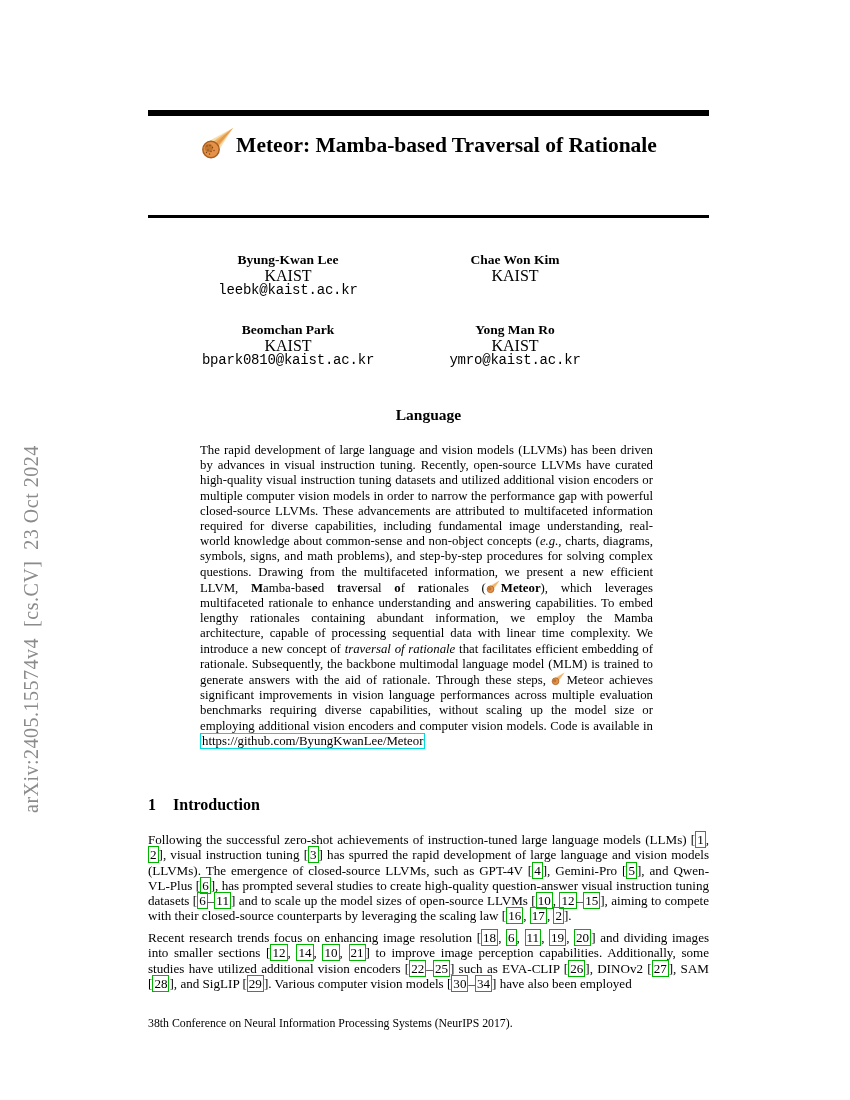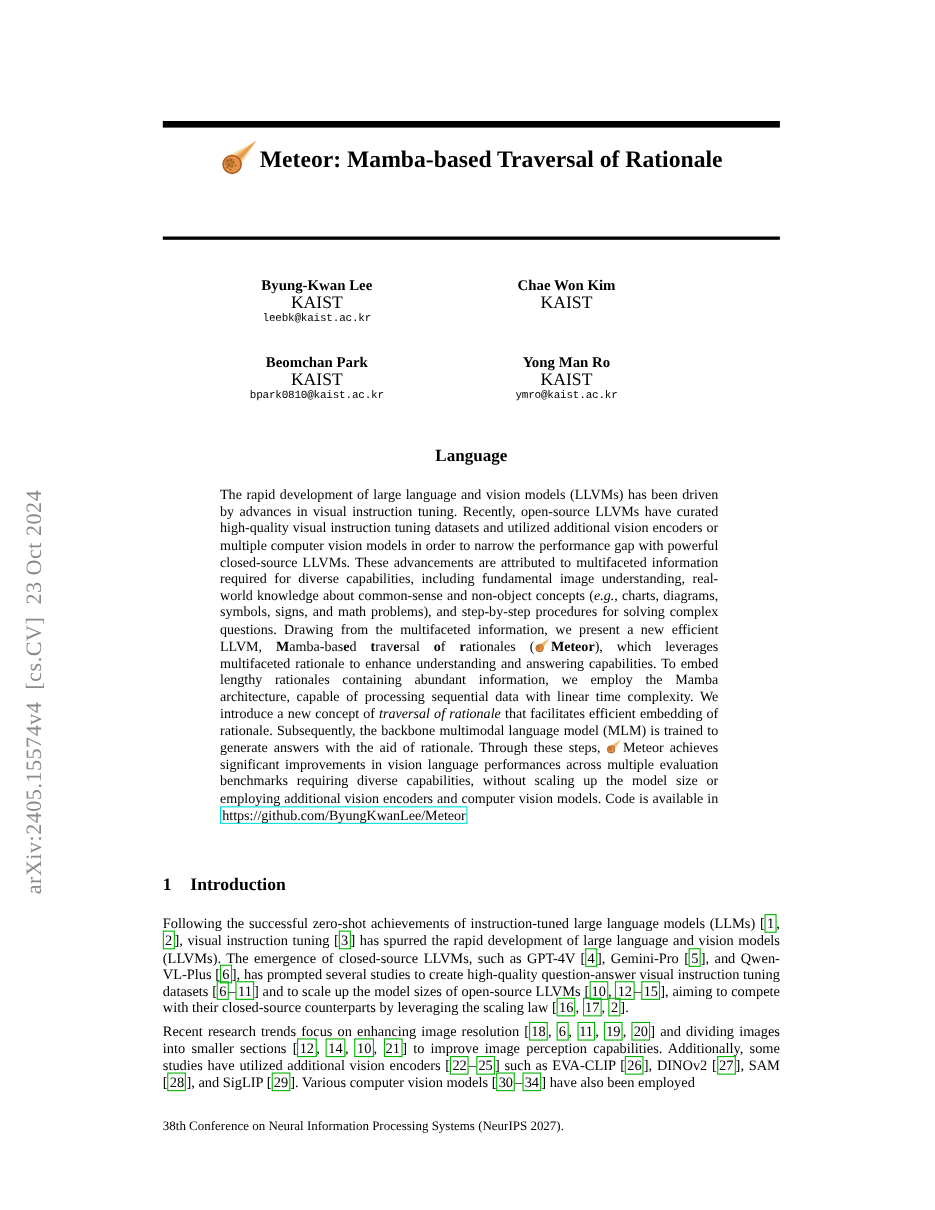--- a/index.html
+++ b/index.html
@@ -27,21 +27,21 @@
     text-align:center;font-weight:bold;font-size:21.5px;line-height:32px;
   }
   .title-meteor{display:inline-block;width:34px;height:34px;vertical-align:-9px;margin-right:2px;}
   .author-cell{position:absolute;width:280px;text-align:center;line-height:15.5px;}
   .author-col1{left:148px;}
   .author-col2{left:375px;}
   .author-row1{top:252px;}
   .author-row2{top:322px;}
   .author-name{font-weight:bold;font-size:13.5px;}
   .author-affil{font-size:16px;}
-  .author-email{font-family:"Liberation Mono", monospace;font-size:10px;letter-spacing:-0.2px;}
+  .author-email{font-family:"Liberation Mono", monospace;font-size:14px;letter-spacing:-0.2px;}
   .abstract-heading{
     position:absolute;left:148px;top:406px;width:561px;text-align:center;
     font-weight:bold;font-size:15.5px;
   }
   .abstract-body{
     position:absolute;left:200px;top:443px;width:453px;
     text-align:justify;font-size:12.8px;line-height:15.2px;
   }
   .section-heading{
     position:absolute;left:148px;top:796px;font-weight:bold;font-size:16px;
@@ -125,13 +125,13 @@
         <circle cx="11" cy="22.5" r="8.2" fill="#e59147" stroke="#a55d20" stroke-width="1.8"></circle>
         <circle cx="8.8" cy="21" r="4.2" fill="#c1762f"></circle>
       </svg></span><span>Meteor achieves significant improvements in vision language performances across multiple evaluation benchmarks requiring diverse capabilities, without scaling up the model size or employing additional vision encoders and computer vision models. Code is available in </span><span class="link-box">https://github.com/ByungKwanLee/Meteor</span></div>
 
 <div class="section-heading">
   <span class="section-number">1</span><span>Introduction</span>
 </div>
 <div class="body-para para-1"><span>Following the successful zero-shot achievements of instruction-tuned large language models (LLMs) [</span><span class="cite-box">1</span><span>, </span><span class="cite-box">2</span><span>], visual instruction tuning [</span><span class="cite-box">3</span><span>] has spurred the rapid development of large language and vision models (LLVMs). The emergence of closed-source LLVMs, such as GPT-4V [</span><span class="cite-box">4</span><span>], Gemini-Pro [</span><span class="cite-box">5</span><span>], and Qwen-VL-Plus [</span><span class="cite-box">6</span><span>], has prompted several studies to create high-quality question-answer visual instruction tuning datasets [</span><span class="cite-box">6</span><span>–</span><span class="cite-box">11</span><span>] and to scale up the model sizes of open-source LLVMs [</span><span class="cite-box">10</span><span>, </span><span class="cite-box">12</span><span>–</span><span class="cite-box">15</span><span>], aiming to compete with their closed-source counterparts by leveraging the scaling law [</span><span class="cite-box">16</span><span>, </span><span class="cite-box">17</span><span>, </span><span class="cite-box">2</span><span>].</span></div>
 <div class="body-para para-2"><span>Recent research trends focus on enhancing image resolution [</span><span class="cite-box">18</span><span>, </span><span class="cite-box">6</span><span>, </span><span class="cite-box">11</span><span>, </span><span class="cite-box">19</span><span>, </span><span class="cite-box">20</span><span>] and dividing images into smaller sections [</span><span class="cite-box">12</span><span>, </span><span class="cite-box">14</span><span>, </span><span class="cite-box">10</span><span>, </span><span class="cite-box">21</span><span>] to improve image perception capabilities. Additionally, some studies have utilized additional vision encoders [</span><span class="cite-box">22</span><span>–</span><span class="cite-box">25</span><span>] such as EVA-CLIP [</span><span class="cite-box">26</span><span>], DINOv2 [</span><span class="cite-box">27</span><span>], SAM [</span><span class="cite-box">28</span><span>], and SigLIP [</span><span class="cite-box">29</span><span>]. Various computer vision models [</span><span class="cite-box">30</span><span>–</span><span class="cite-box">34</span><span>] have also been employed</span></div>
 
-<div class="footer-note">38th Conference on Neural Information Processing Systems (NeurIPS 2027).</div>
+<div class="footer-note">38th Conference on Neural Information Processing Systems (NeurIPS 2017).</div>
 
 </body></html>

